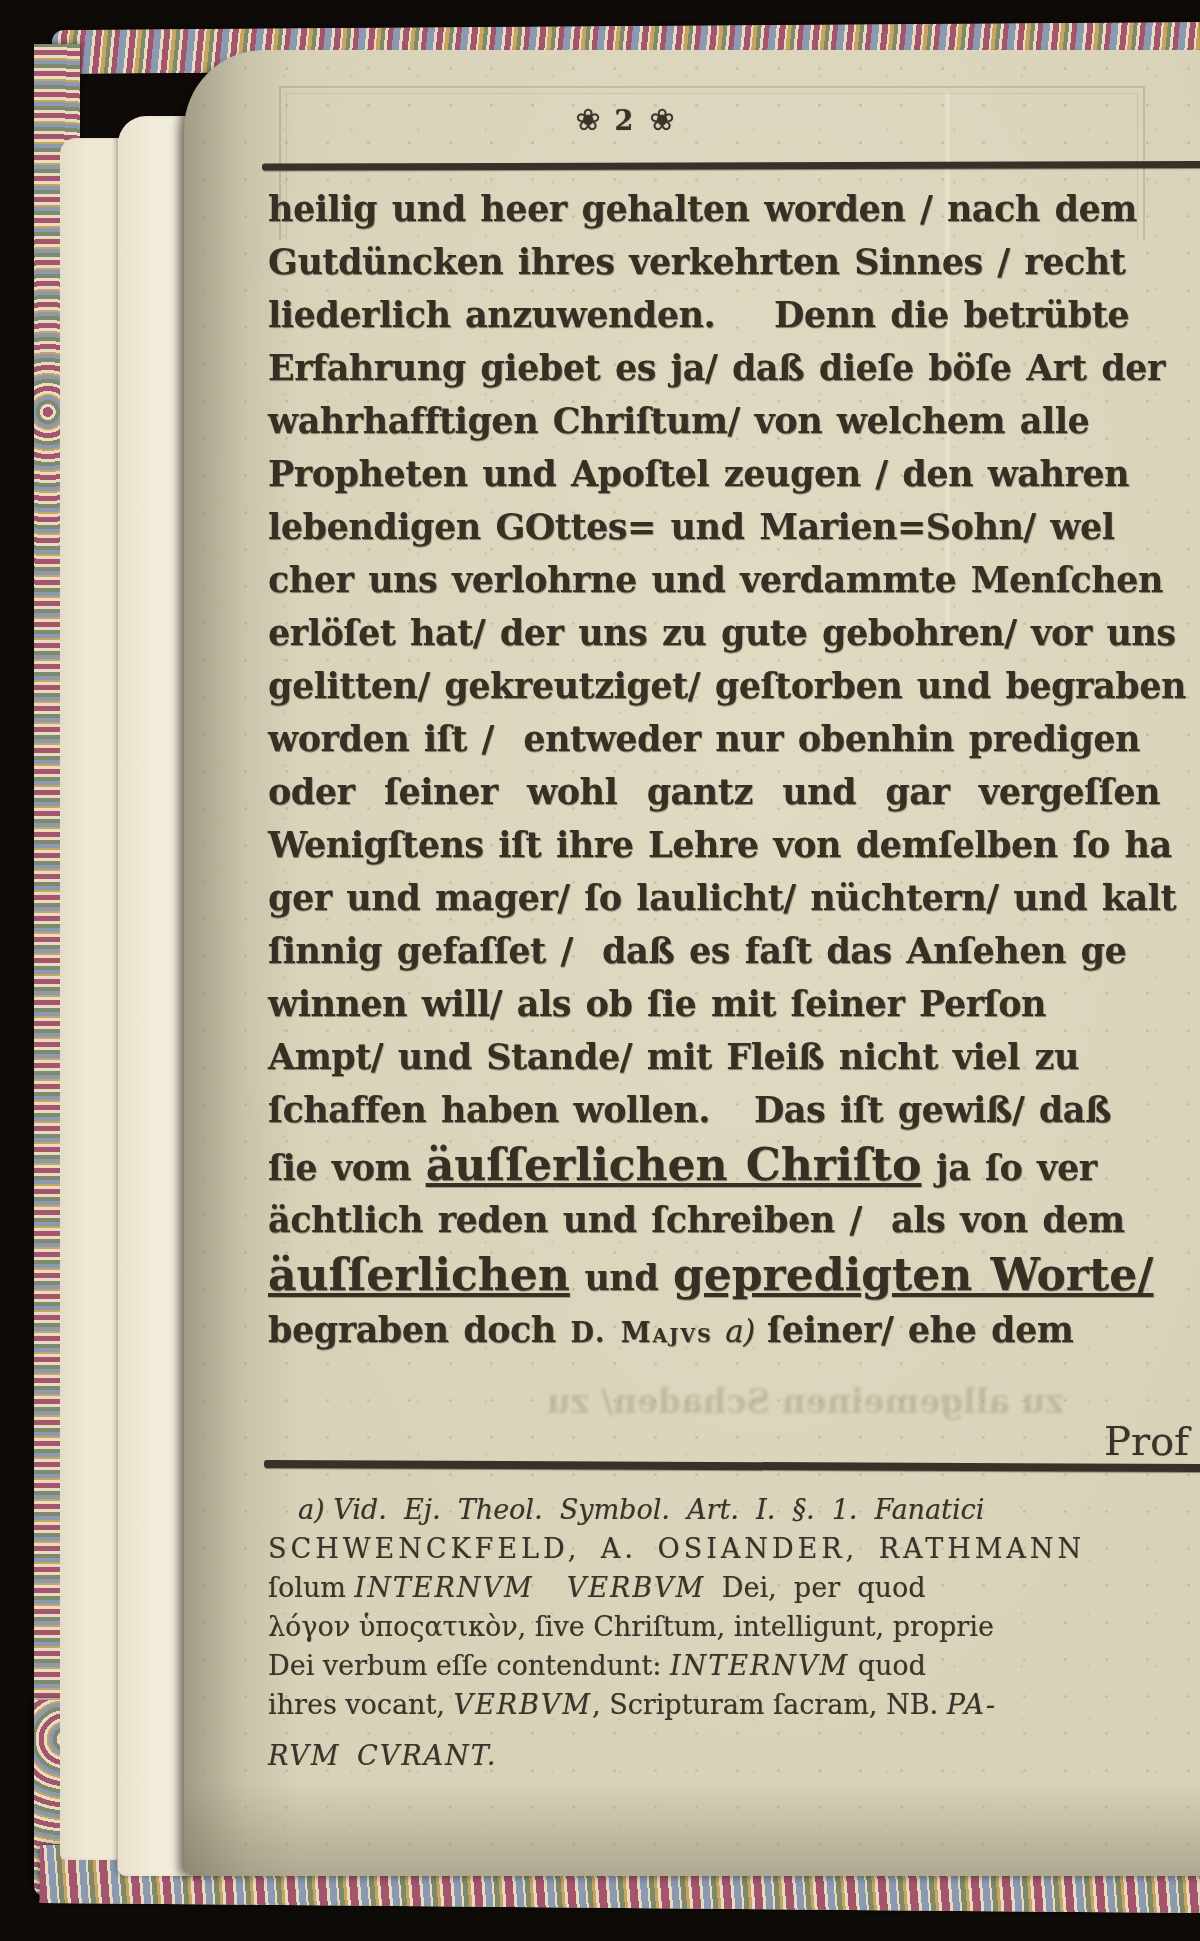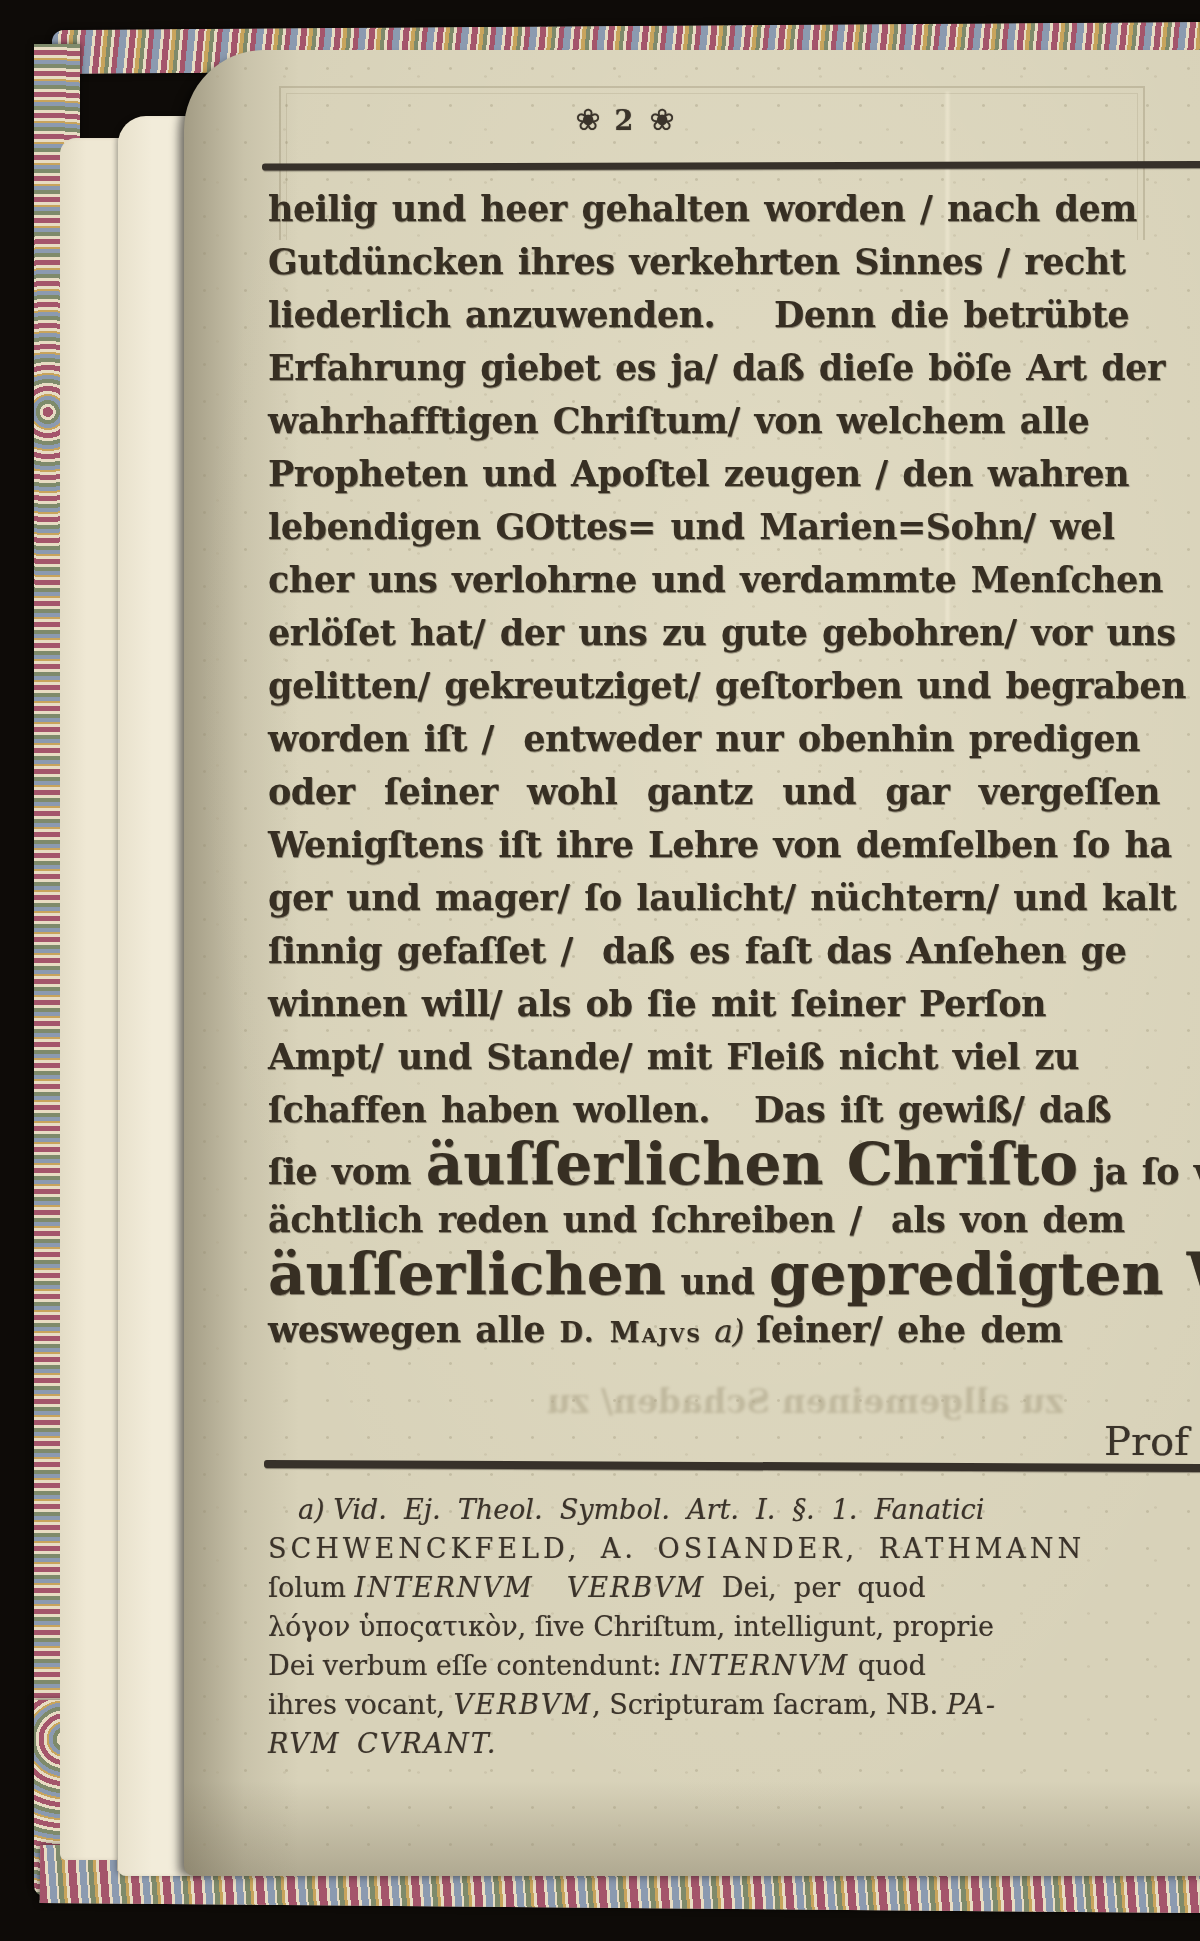--- a/index.html
+++ b/index.html
@@ -94,21 +94,21 @@
     position:absolute;left:84px;top:132px;width:1350px;
     color:#372f23;
   }
   .tl{
     height:53px;line-height:53px;white-space:pre;
     font-size:35px;font-weight:bold;
     letter-spacing:-0.5px;word-spacing:3px;
     text-shadow:0.6px 0.6px 0.9px rgba(55,47,35,.55);
   }
   .tl.big-line{height:57px;line-height:57px;}
-  .emph{font-size:58px;letter-spacing:0;}
+  .emph{font-size:44px;letter-spacing:0;text-decoration:underline;}
   .roman-sc{font-variant:small-caps;font-weight:bold;letter-spacing:2px;font-size:27px;}
   .roman-it{font-style:italic;font-weight:normal;font-size:31px;}
   .showthrough{
     position:absolute;left:140px;top:1332px;width:740px;
     font-size:33px;font-weight:bold;color:#968c6e;opacity:.38;
     transform:scaleX(-1);filter:blur(1.6px);white-space:pre;
   }
   .catchword{
     position:absolute;left:920px;top:1368px;
     font-size:40px;color:#3a332a;
@@ -121,21 +121,21 @@
     color:#3b332a;
   }
   .fl{
     height:39px;line-height:39px;white-space:pre;
     font-size:27px;
     text-shadow:0.4px 0.4px 0.7px rgba(59,51,42,.45);
   }
   .fl.indent{padding-left:30px;}
   .it{font-style:italic;}
   .caps{letter-spacing:4px;word-spacing:8px;}
-  .caps2{letter-spacing:2px;word-spacing:6px;}
+  .caps2{letter-spacing:2px;word-spacing:6px;margin-top:12px;}
 </style>
 </head>
 <body>
 
 <div class="marble top"></div>
 <div class="marble left"></div>
 <div class="marble corner"></div>
 <div class="marble bottom"></div>
 
 <div class="flyleaf fly1"></div>
@@ -166,21 +166,21 @@
     <div class="tl">oder  ſeiner  wohl  gantz  und  gar  vergeſſen</div>
     <div class="tl">Wenigſtens iſt ihre Lehre von demſelben ſo ha</div>
     <div class="tl">ger und mager/ ſo laulicht/ nüchtern/ und kalt</div>
     <div class="tl">ſinnig gefaſſet /  daß es faſt das Anſehen ge</div>
     <div class="tl">winnen will/ als ob ſie mit ſeiner Perſon</div>
     <div class="tl">Ampt/ und Stande/ mit Fleiß nicht viel zu</div>
     <div class="tl">ſchaffen haben wollen.   Das iſt gewiß/ daß</div>
     <div class="tl big-line"><span>ſie vom </span><span class="emph">äuſſerlichen Chriſto</span><span> ja ſo ver</span></div>
     <div class="tl">ächtlich reden und ſchreiben /  als von dem</div>
     <div class="tl big-line"><span class="emph">äuſſerlichen</span><span> und </span><span class="emph">gepredigten Worte/</span></div>
-    <div class="tl"><span>weswegen alle </span><span class="roman-sc">D. Majvs</span><span class="roman-it"> a) </span><span>ſeiner/ ehe dem</span></div>
+    <div class="tl"><span>begraben doch </span><span class="roman-sc">D. Majvs</span><span class="roman-it"> a) </span><span>ſeiner/ ehe dem</span></div>
   </div>
 
   <div class="showthrough">zu allgemeinen Schaden/ zu</div>
   <div class="catchword">Prof</div>
 
   <div class="rule foot-rule"></div>
 
   <div class="footnote">
     <div class="fl indent it">a) Vid.  Ej.  Theol.  Symbol.  Art.  I.  §.  1.  Fanatici</div>
     <div class="fl caps">SCHWENCKFELD, A. OSIANDER, RATHMANN</div>

